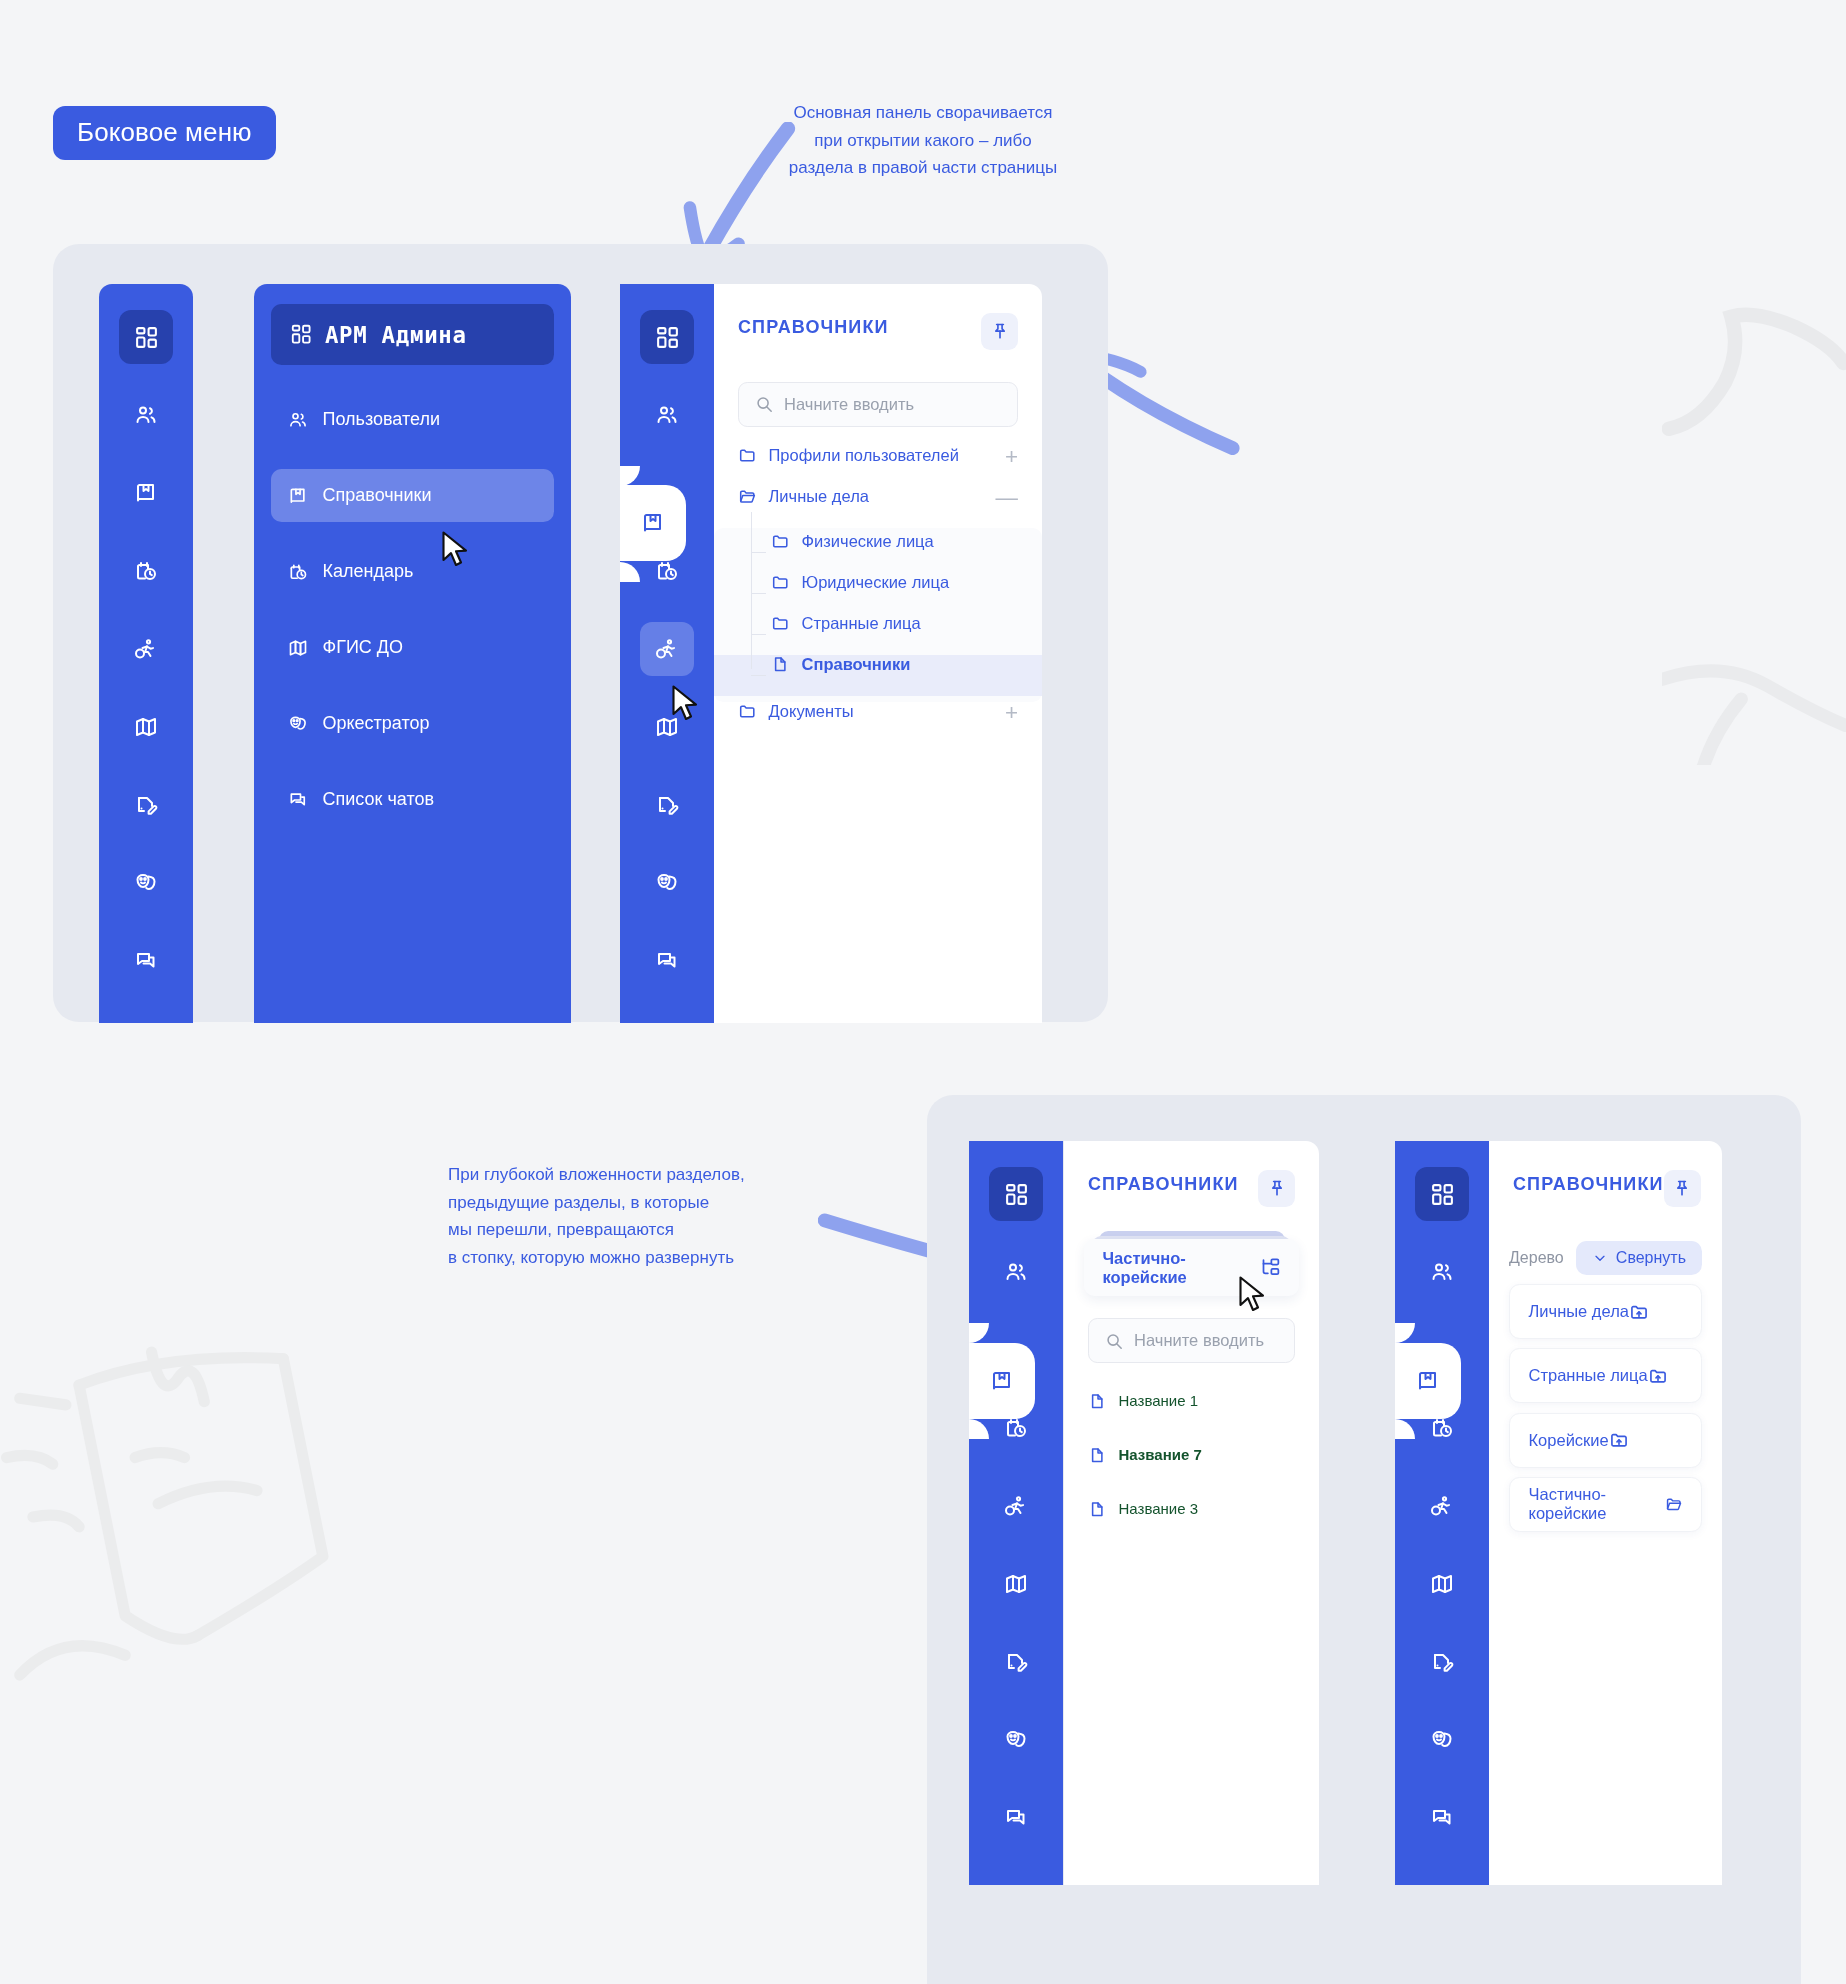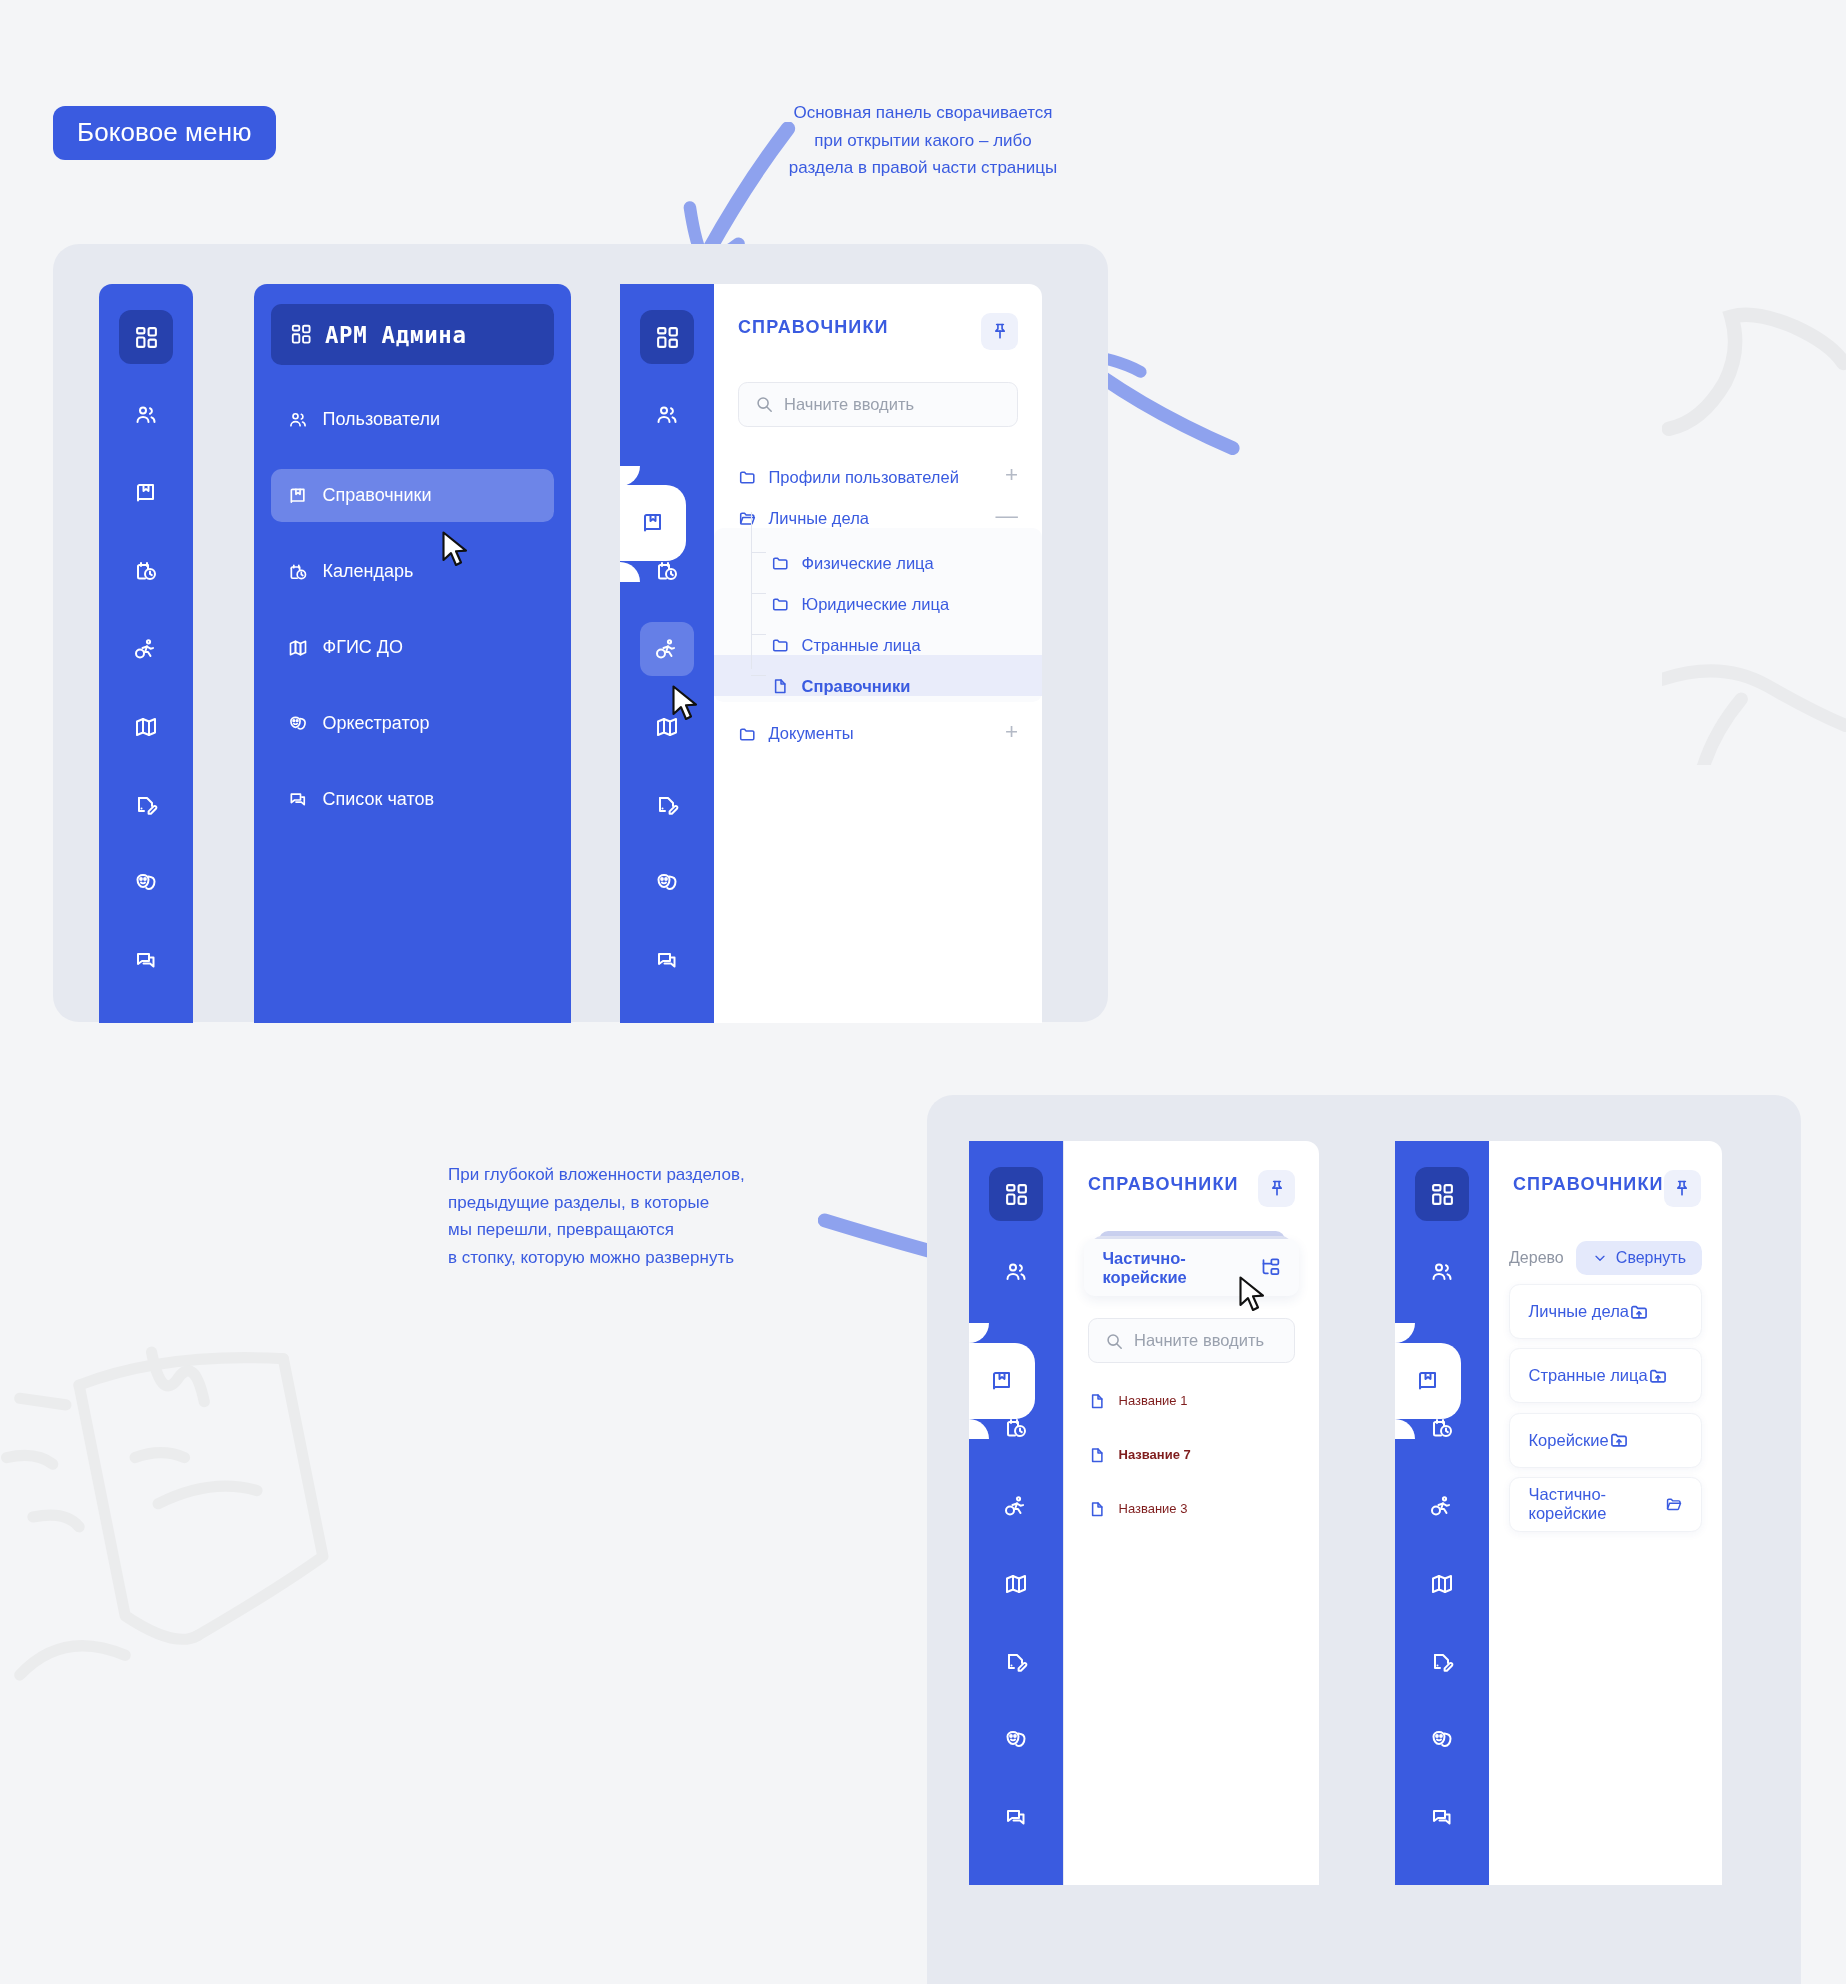--- a/index.html
+++ b/index.html
@@ -134,21 +134,21 @@
     margin: 32px 24px 0 24px; height: 45px;
     border: 1.1px solid #e7e9ef; border-radius: 9.2px; background: #fafbfd;
     display: flex; align-items: center; gap: 10.6px; padding: 0 16px;
   }
   .search-box .ico { stroke: #9aa1ae; }
   .search-ph { color: #9aa1ae; font-size: 16.5px; }
 
   
   .tree { margin-top: 18.5px; position: relative; }
   .tree-row {
-    display: flex; align-items: flex-end; gap: 12px;
+    display: flex; align-items: flex-start; gap: 12px;
     height: 41px; padding: 0 24px; position: relative;
   }
   .tree-row .label { color: #3a5be0; font-size: 16.5px; white-space: nowrap; }
   .tree-row .label.bold { font-weight: 700; }
   .tree-row .plus {
     margin-left: auto; color: #b4bac6; font-size: 22.4px; line-height: 1;
     font-weight: 300;
   }
   .tree-indent { padding-left: 57px; }
   .tree-group { background: #fafbfd; border-radius: 9.2px; margin: 0 0 0 0; padding: 4px 0 6.6px 0; }
@@ -173,21 +173,21 @@
   .crumb-card {
     position: relative; background: #fafbfd; border-radius: 10.6px;
     box-shadow: 0 4px 12px rgba(40,60,130,.08);
     height: 57px; display: flex; align-items: center; padding: 0 18.5px;
   }
   .crumb-card .label { color: #3a5be0; font-size: 16.5px; font-weight: 700; }
   .crumb-card .ico { stroke: #3a5be0; margin-left: auto; }
 
   
   .doc-row { display: flex; align-items: center; gap: 12px; height: 41px; padding: 0 24px; }
-  .doc-row .label { color: #7f1d1d; font-size: 13px; }
+  .doc-row .label { color: #14532d; font-size: 15px; }
   .doc-row .label.bold { font-weight: 700; }
 
   
   .tree-head {
     display: flex; align-items: center; justify-content: space-between;
     margin: 34px 20px 0 20px;
   }
   .tree-head .cap { color: #8e95a3; font-size: 16px; }
   .collapse-btn {
     background: #e4e9fb; color: #3a5be0; border-radius: 10.6px;

